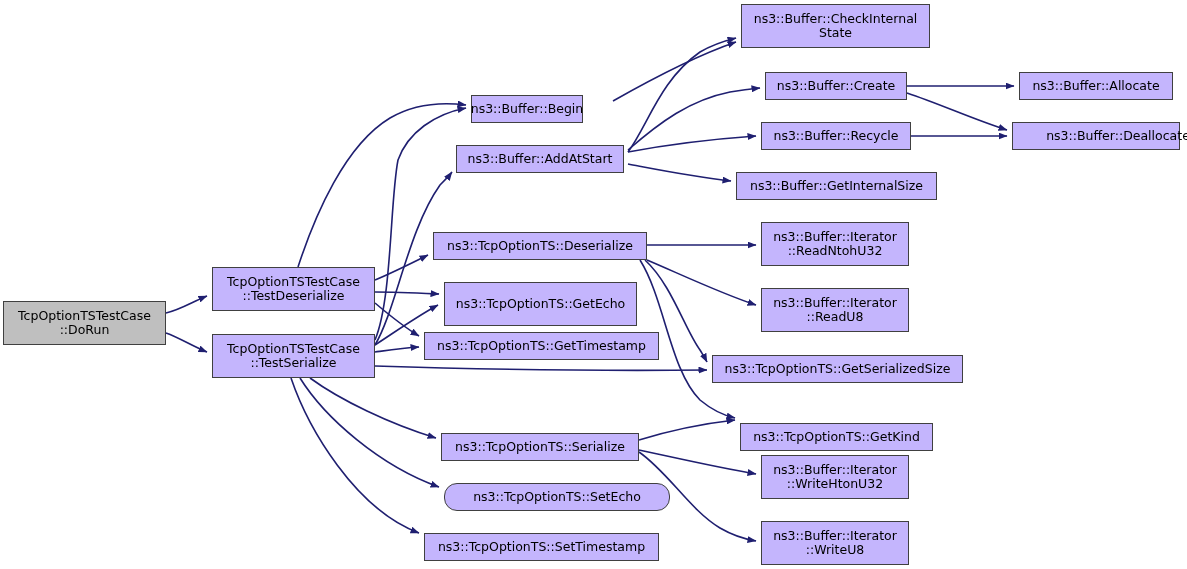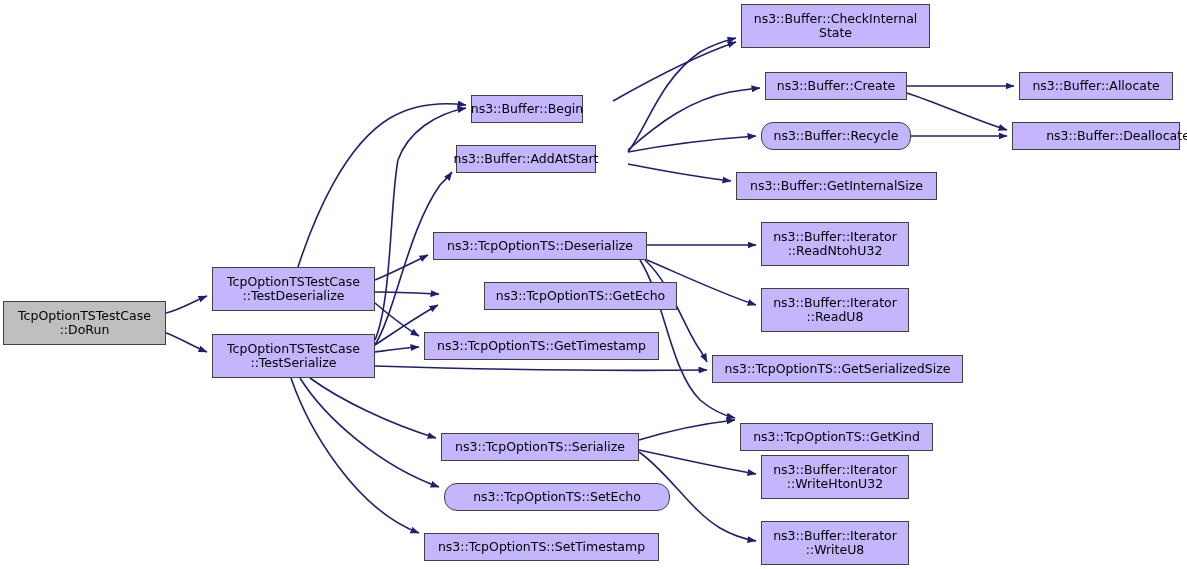--- a/index.html
+++ b/index.html
@@ -94,30 +94,30 @@
       </g>
   </svg>
   <div id="nodes-group">
       <div class="node highlight" style="left: 3px; top: 301px; width: 163px; height: 44px;"><span class="label">TcpOptionTSTestCase
 ::DoRun</span></div>
       <div class="node" style="left: 212px; top: 267px; width: 163px; height: 44px;"><span class="label">TcpOptionTSTestCase
 ::TestDeserialize</span></div>
       <div class="node" style="left: 212px; top: 334px; width: 163px; height: 44px;"><span class="label">TcpOptionTSTestCase
 ::TestSerialize</span></div>
       <div class="node" style="left: 471px; top: 95px; width: 112px; height: 28px;"><span class="label">ns3::Buffer::Begin</span></div>
-      <div class="node" style="left: 456px; top: 145px; width: 140px; height: 28px;"><span class="label">ns3::Buffer::AddAtStart</span></div>
+      <div class="node" style="left: 456px; top: 145px; width: 168px; height: 28px;"><span class="label">ns3::Buffer::AddAtStart</span></div>
       <div class="node" style="left: 741px; top: 4px; width: 189px; height: 44px;"><span class="label">ns3::Buffer::CheckInternal
 State</span></div>
       <div class="node" style="left: 765px; top: 72px; width: 142px; height: 28px;"><span class="label">ns3::Buffer::Create</span></div>
-      <div class="node" style="left: 761px; top: 122px; width: 150px; height: 28px; border-radius: 12px;"><span class="label">ns3::Buffer::Recycle</span></div>
+      <div class="node" style="left: 761px; top: 122px; width: 150px; height: 28px;"><span class="label">ns3::Buffer::Recycle</span></div>
       <div class="node" style="left: 736px; top: 172px; width: 201px; height: 28px;"><span class="label">ns3::Buffer::GetInternalSize</span></div>
       <div class="node" style="left: 1019px; top: 72px; width: 154px; height: 28px;"><span class="label">ns3::Buffer::Allocate</span></div>
       <div class="node" style="left: 1012px; top: 122px; width: 168px; height: 28px; padding-left: 44px;"><span class="label">ns3::Buffer::Deallocate</span></div>
       <div class="node" style="left: 433px; top: 232px; width: 214px; height: 28px;"><span class="label">ns3::TcpOptionTS::Deserialize</span></div>
-      <div class="node" style="left: 444px; top: 282px; width: 193px; height: 28px; margin-left: 40px;"><span class="label">ns3::TcpOptionTS::GetEcho</span></div>
+      <div class="node" style="left: 444px; top: 282px; width: 193px; height: 44px;"><span class="label">ns3::TcpOptionTS::GetEcho</span></div>
       <div class="node" style="left: 424px; top: 332px; width: 235px; height: 28px;"><span class="label">ns3::TcpOptionTS::GetTimestamp</span></div>
       <div class="node" style="left: 761px; top: 222px; width: 148px; height: 44px;"><span class="label">ns3::Buffer::Iterator
 ::ReadNtohU32</span></div>
       <div class="node" style="left: 761px; top: 288px; width: 148px; height: 44px;"><span class="label">ns3::Buffer::Iterator
 ::ReadU8</span></div>
       <div class="node" style="left: 712px; top: 355px; width: 251px; height: 28px;"><span class="label">ns3::TcpOptionTS::GetSerializedSize</span></div>
       <div class="node" style="left: 740px; top: 423px; width: 193px; height: 28px;"><span class="label">ns3::TcpOptionTS::GetKind</span></div>
       <div class="node" style="left: 441px; top: 433px; width: 198px; height: 28px;"><span class="label">ns3::TcpOptionTS::Serialize</span></div>
       <div class="node" style="left: 444px; top: 483px; width: 226px; height: 28px; border-radius: 13px;"><span class="label">ns3::TcpOptionTS::SetEcho</span></div>
       <div class="node" style="left: 424px; top: 533px; width: 235px; height: 28px;"><span class="label">ns3::TcpOptionTS::SetTimestamp</span></div>

